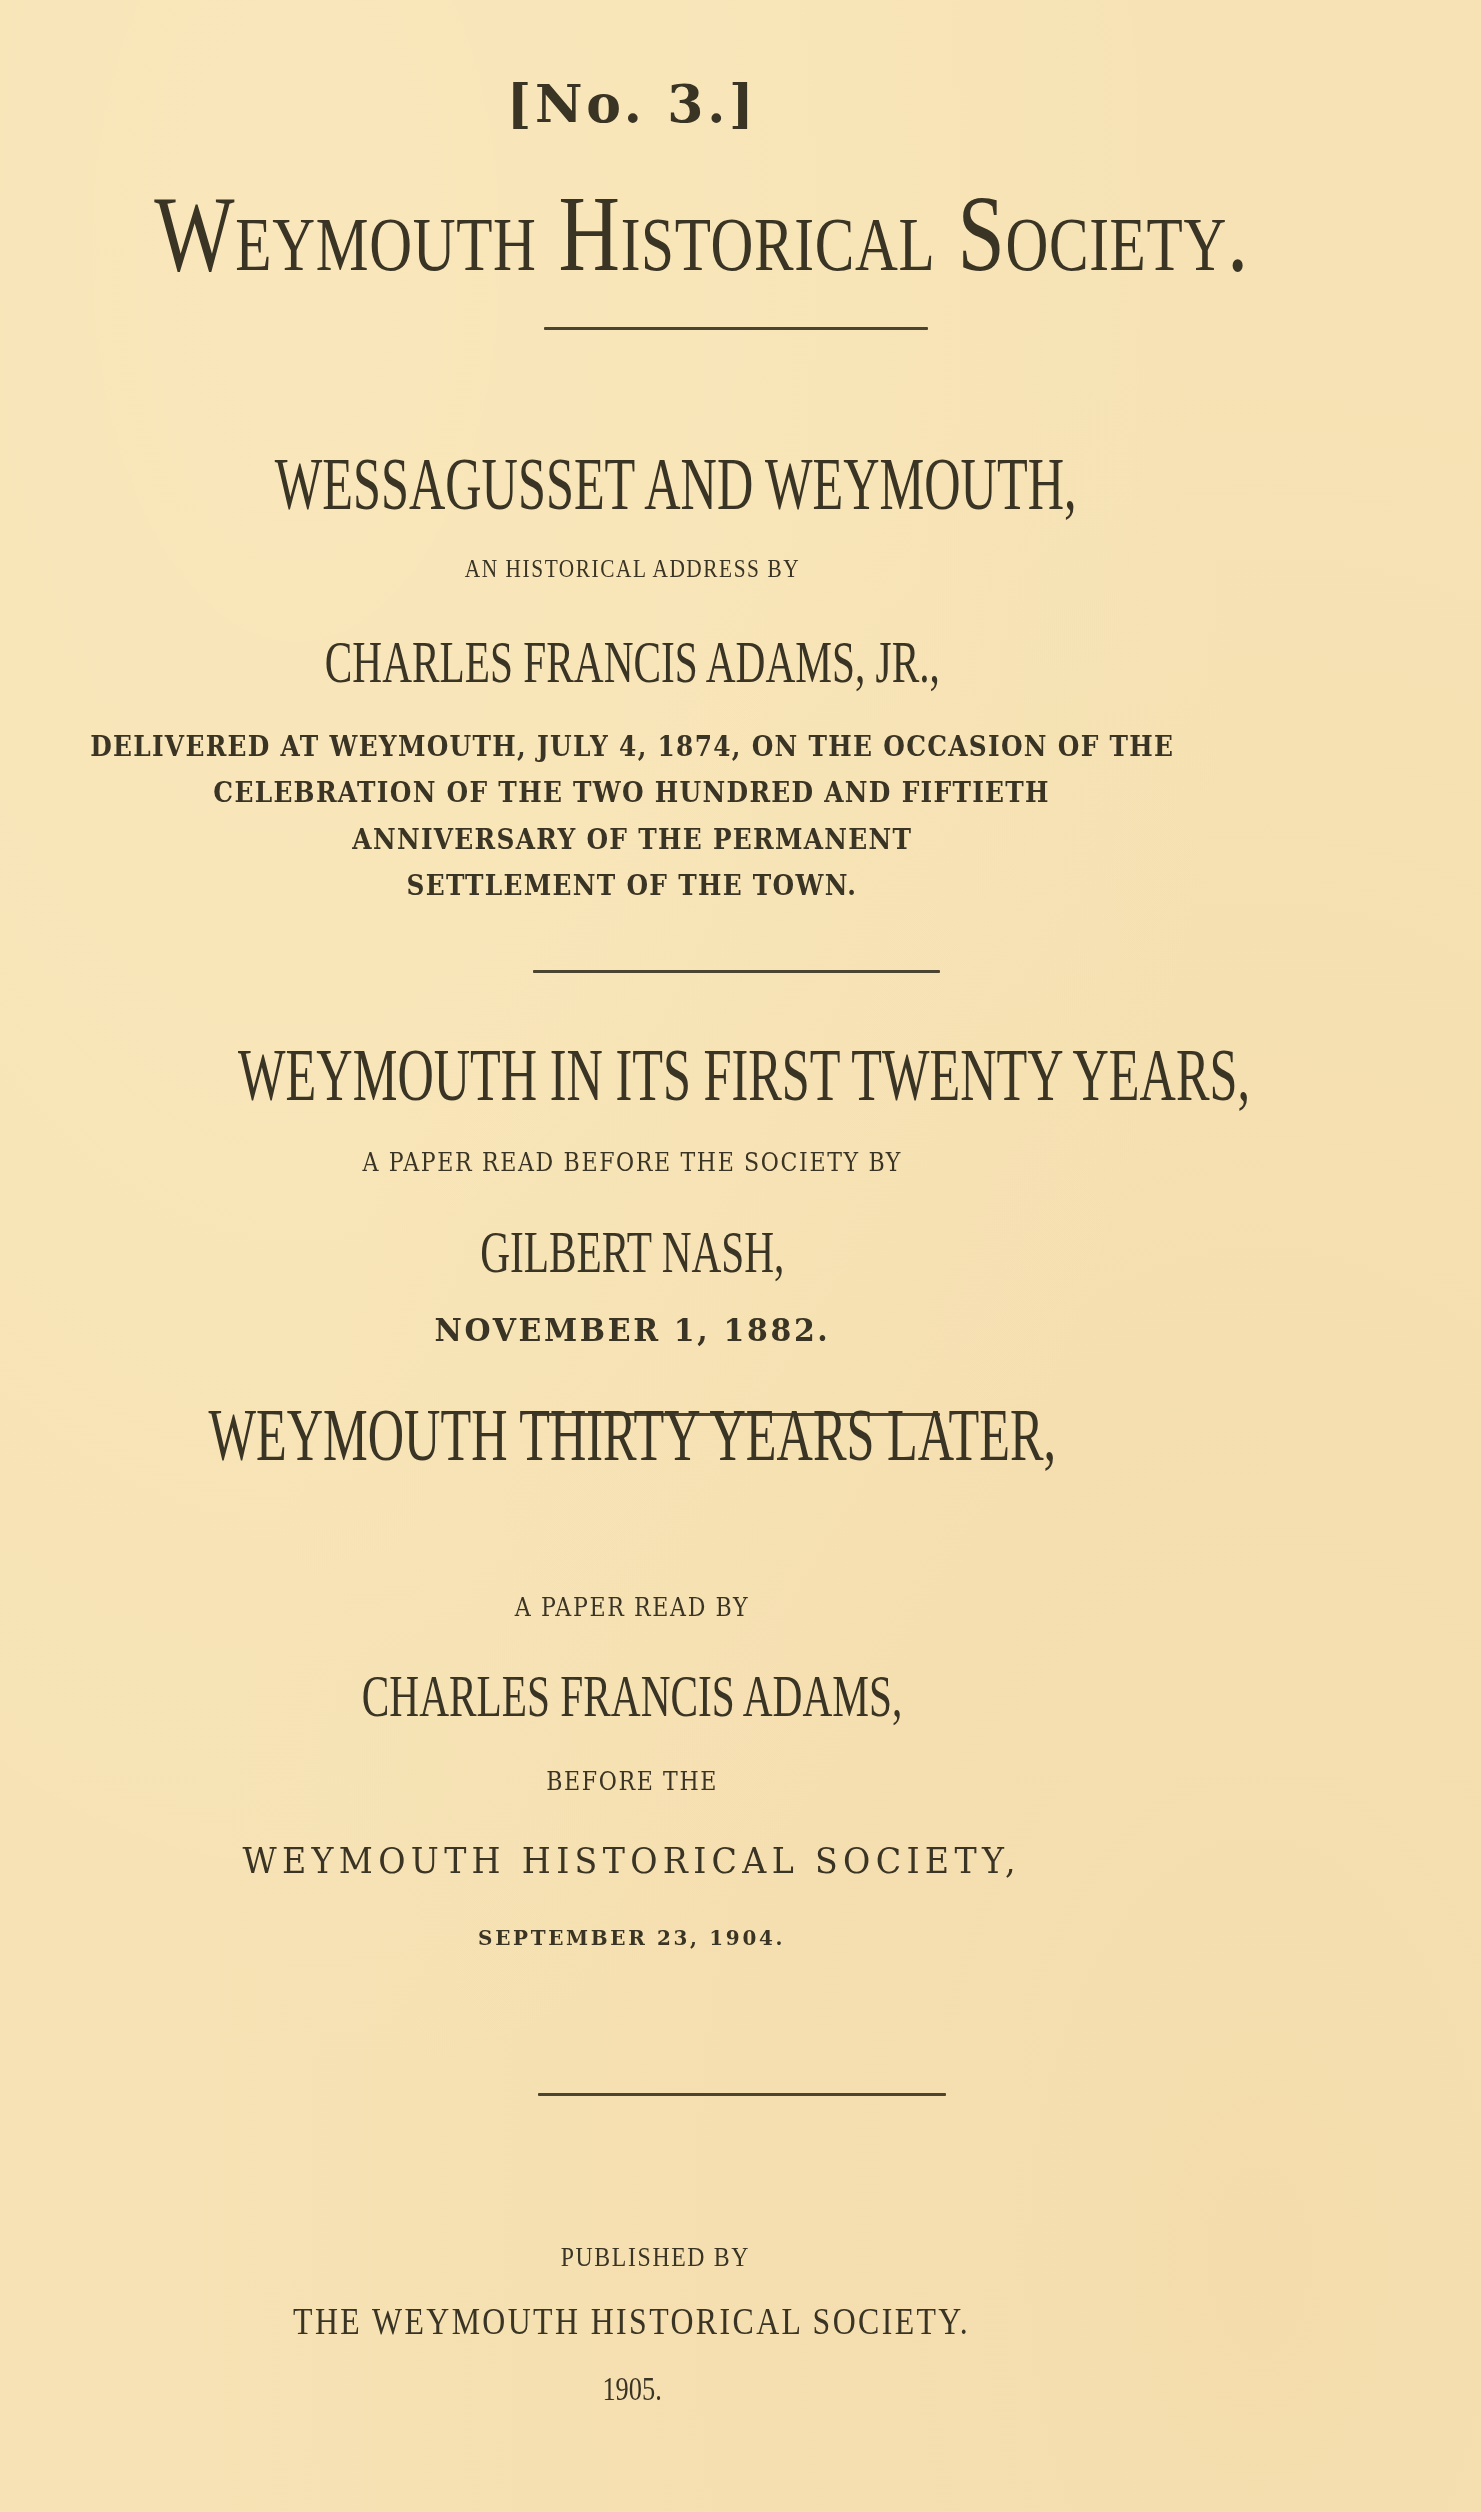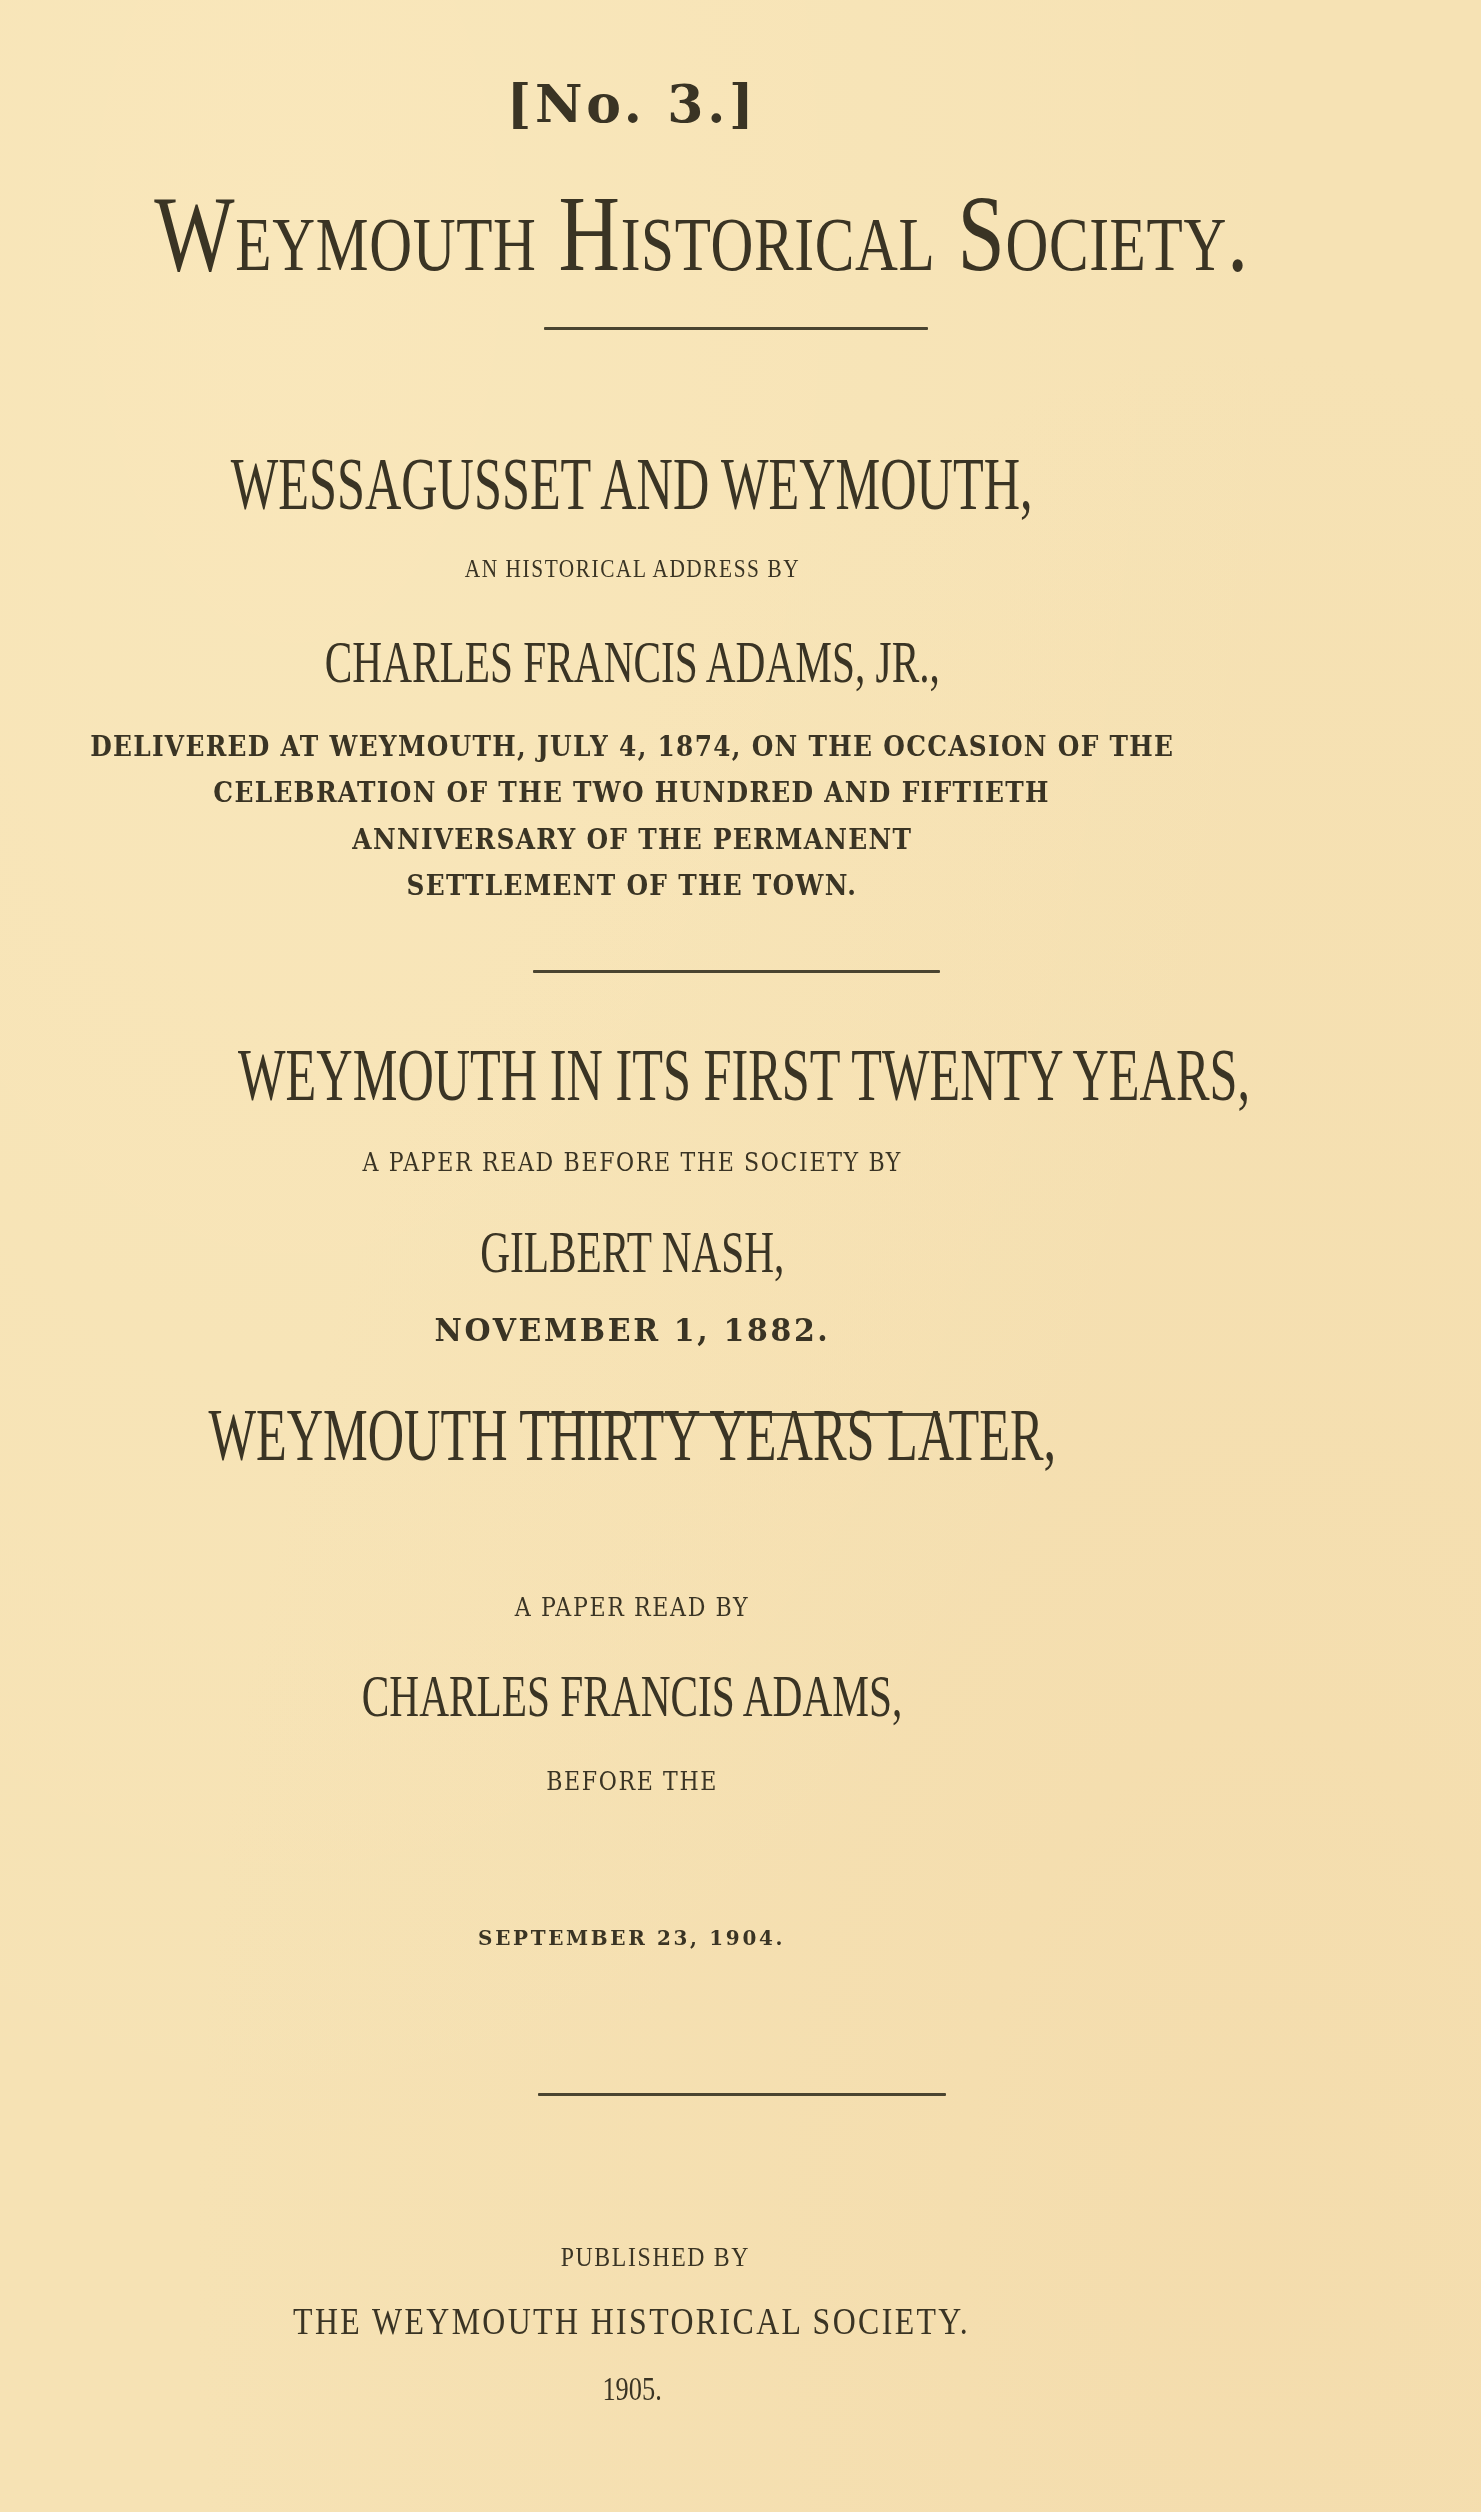--- a/index.html
+++ b/index.html
@@ -39,21 +39,21 @@
       border-radius: 0.9px;
     }
 
     
     #no3 { top: 78px; font-size: 52px; }
     #no3 .t { font-family: "DejaVu Serif", serif; font-weight: bold; letter-spacing: 3.7px; }
 
     #title { top: 178px; font-size: 109px; }
     #title .t { font-family: "Liberation Serif", serif; transform: scaleX(0.78); letter-spacing: 0.9px; }
 
-    #s1-title { top: 446px; font-size: 74px; }
+    #s1-title { top: 446px; font-size: 74px; margin-left: 44px; }
     #s1-title .t { transform: scaleX(0.68); }
 
     #s1-sub { top: 555px; font-size: 26px; }
     #s1-sub .t { transform: scaleX(0.82); letter-spacing: 1.9px; }
 
     #s1-author { top: 632px; font-size: 59px; }
     #s1-author .t { transform: scaleX(0.70); }
 
     .s1-desc { font-size: 27px; }
     .s1-desc .t { letter-spacing: 1.4px; transform: scaleX(0.92); }
@@ -164,20 +164,23 @@
   </div>
   <div class="line" id="s3-sub">
     <span class="t clar-t" style="font-weight:normal;">A PAPER READ BY</span>
   </div>
   <div class="line" id="s3-author">
     <span class="t cond-t">CHARLES FRANCIS ADAMS,</span>
   </div>
   <div class="line" id="s3-before">
     <span class="t clar-t" style="font-weight:normal;">BEFORE THE</span>
   </div>
+  <div class="line" id="s3-society">
+    <span class="t clar-t" style="font-weight:normal;">WEYMOUTH HISTORICAL SOCIETY,</span>
+  </div>
   <div class="line" id="s3-date">
     <span class="t clar-t">SEPTEMBER 23, 1904.</span>
   </div>
 
   <div class="rule" style="top:2093px; left:538px; width:408px;"></div>
 
   <div class="line" id="pub-by">
     <span class="t cond-t">PUBLISHED BY</span>
   </div>
   <div class="line" id="pub-name">

